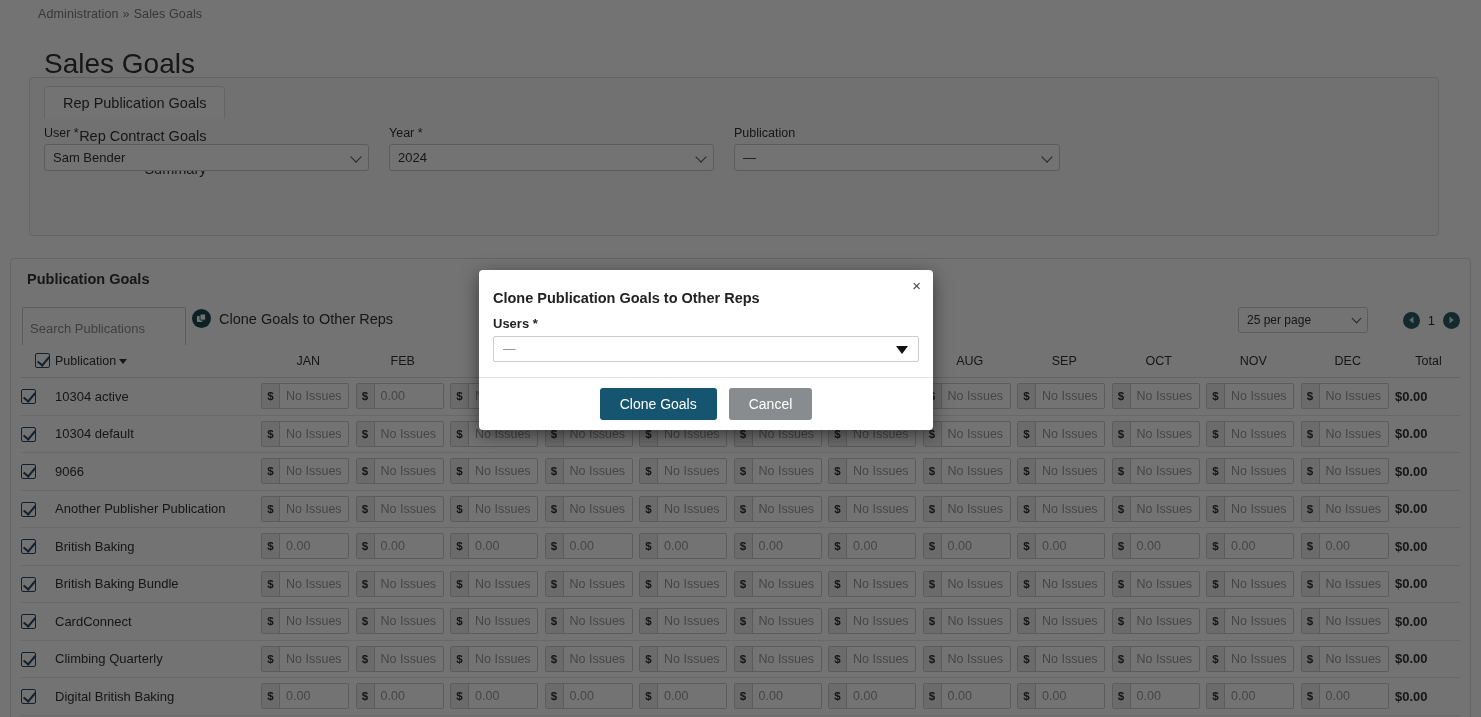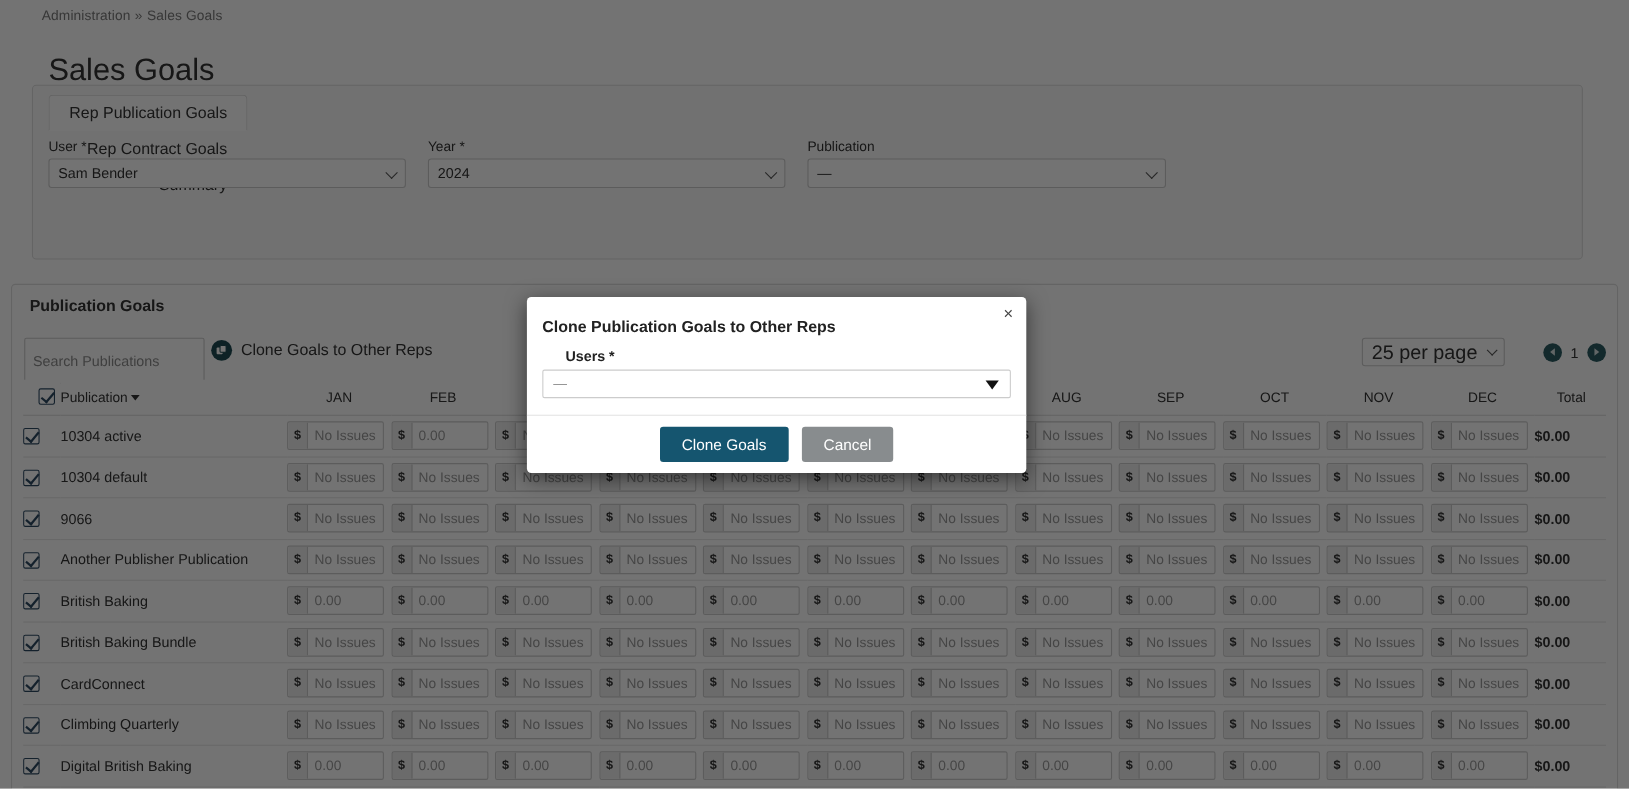--- a/index.html
+++ b/index.html
@@ -111,21 +111,21 @@
   .clone-icon {
     width:19px; height:19px; border-radius:50%;
     background:#1d4a52; display:flex; align-items:center; justify-content:center;
   }
   .clone-icon svg { display:block; }
   .clone-label { font-size:14.5px; color:#333; }
   .perpage {
     position:absolute; right:92px; top:0; width:130px; height:26px;
     border:1px solid #ccc; border-radius:3px; background:#fff;
     display:flex; align-items:center; padding:0 20px 0 8px;
-    font-size:18px; color:#333; cursor:pointer;
+    font-size:12px; color:#333; cursor:pointer;
   }
   .perpage .caret {
     position:absolute; right:7px; top:50%;
     width:7px; height:7px; margin-top:-5px;
     border-right:1.6px solid #555; border-bottom:1.6px solid #555;
     transform:rotate(45deg);
   }
   .pager { position:absolute; right:0; top:0; height:26px; display:flex; align-items:center; gap:8px; }
   .pg-btn {
     width:17px; height:17px; border-radius:50%; background:#2b5c62;
@@ -199,21 +199,21 @@
   .modal-close {
     position:absolute; right:10px; top:6px;
     font-size:15px; color:#444; cursor:pointer; line-height:1;
     background:none; border:none; padding:2px; font-family:inherit;
   }
   .modal-title {
     position:absolute; left:14px; top:20px;
     font-size:14.5px; font-weight:bold; color:#222;
   }
   .modal-body { position:absolute; left:0; right:0; top:46px; padding:0 14px; }
-  .modal-label { font-size:13px; font-weight:bold; color:#222; margin-bottom:5px;margin-left:21px; }
+  .modal-label { font-size:13px; font-weight:bold; color:#222; margin-bottom:5px; }
   .s2 {
     position:relative; height:26px; border:1px solid #ccc; border-radius:2px;
     background:#fff; display:flex; align-items:center; padding:0 34px 0 9px;
     font-size:12.5px; color:#8d8d8d; cursor:pointer;
   }
   .s2 .arrow {
     position:absolute; right:10px; top:50%; margin-top:-3px;
     width:0; height:0;
     border-left:6px solid transparent; border-right:6px solid transparent;
     border-top:8px solid #111;

